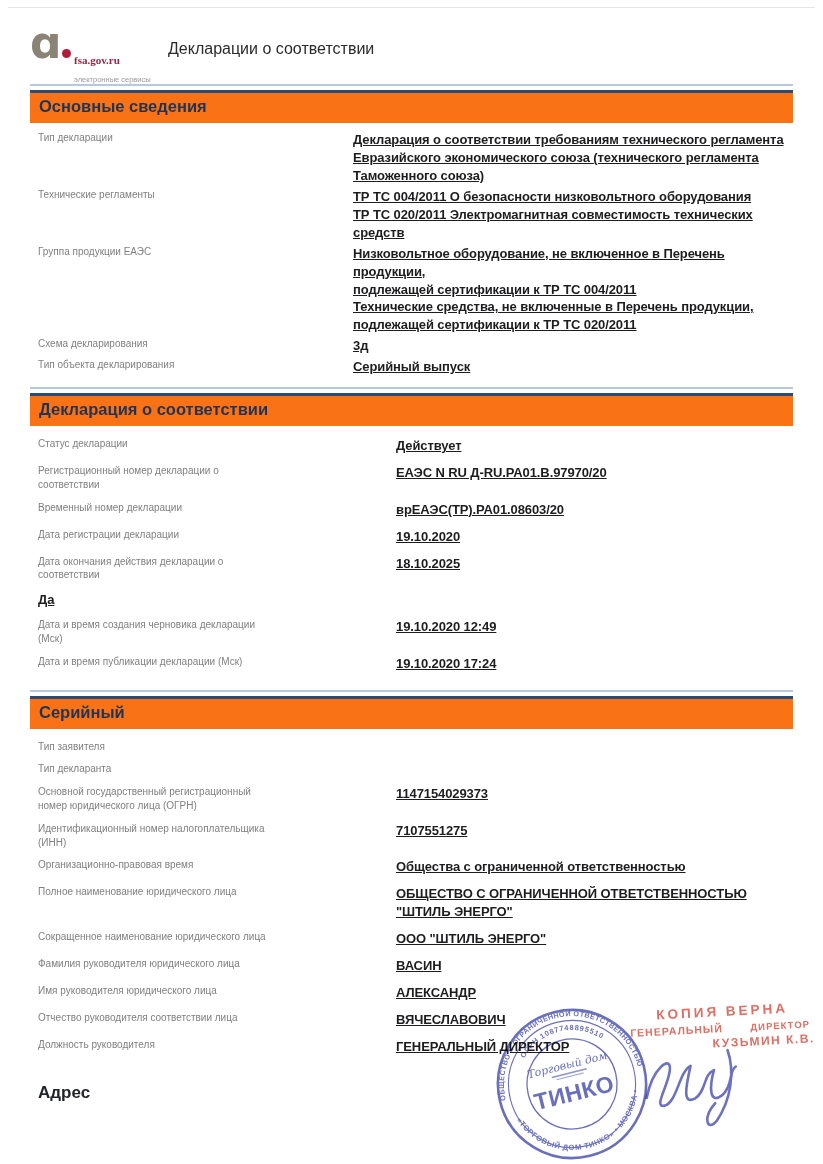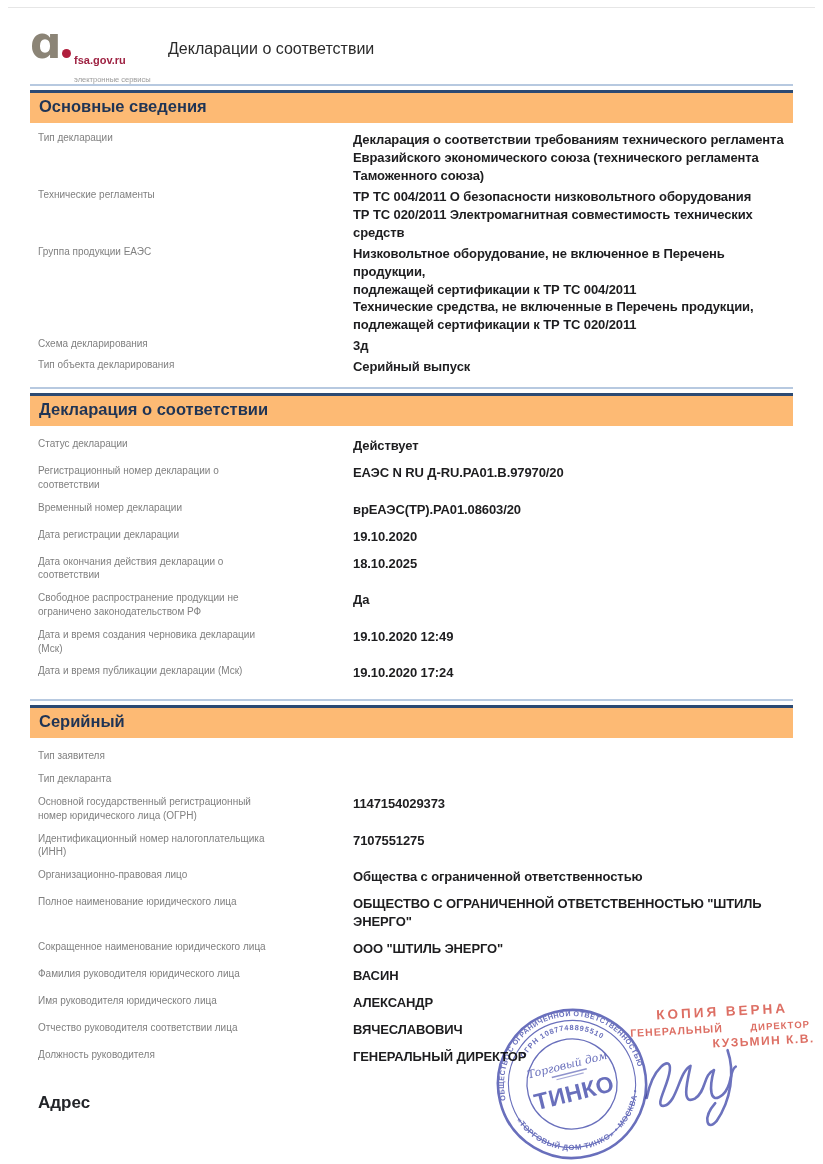--- a/index.html
+++ b/index.html
@@ -15,34 +15,34 @@
   }
   .top-hairline{position:absolute;top:7px;left:8px;right:8px;height:1px;background:#e6e6e6;}
   .content{padding:0 30px;}
 
   
   .hdr{display:flex;align-items:flex-start;margin:0;padding-top:28px;height:54px;}
   .logo{width:129px;position:relative;flex-shrink:0;}
   .logo-glyph{font-family:"DejaVu Sans",sans-serif;font-weight:bold;font-size:44px;line-height:30px;color:#8b8476;letter-spacing:-2px;}
   .logo-dot{display:inline-block;width:9px;height:9px;border-radius:50%;background:#b01e3c;margin-left:2px;vertical-align:baseline;}
   .logo-text{position:absolute;left:44px;top:22px;line-height:1.1;}
-  .logo-domain{color:#9e2242;font-weight:bold;font-size:11px;}
+  .logo-domain{color:#9e2242;font-weight:bold;font-size:11px;font-family:Liberation Serif, serif;}
   .logo-tagline{color:#9a9a9a;font-size:7.5px;}
   .page-title{font-size:16px;font-weight:normal;color:#2b2b2b;margin-left:9px;margin-top:12px;}
 
   
   .sec-sep{height:2px;background:#b7c9e0;margin-top:2px;}
-  .sec-bar{margin-top:4px;border-top:3px solid #2c4a73;background:#fdba74;
+  .sec-bar{margin-top:4px;border-top:3px solid #2c4a73;background:#f97316;
            padding:4px 8px 7px 9px;font-size:16.5px;font-weight:bold;color:#1f3455;}
   .rows{padding:8px 0 6px 8px;}
   .rows.loose{padding-top:11px;}
   .row{display:flex;margin-bottom:3px;}
-  .loose .row{margin-bottom:9px;}
+  .loose .row{margin-bottom:9px;gap:43px;}
   .lbl{width:307px;flex-shrink:0;color:#808080;font-size:10px;line-height:1.38;white-space:pre-line;padding-right:8px;}
-  .val{flex:1;color:#1d1d1f;font-weight:bold;font-size:13px;line-height:1.38;white-space:pre-line;letter-spacing:-0.1px;}
+  .val{flex:1;color:#1d1d1f;font-weight:bold;font-size:13px;line-height:1.38;white-space:pre-line;letter-spacing:-0.1px;text-decoration:underline;}
   .subhead{font-size:17px;font-weight:bold;color:#222428;margin:12px 0 10px 8px;}
 
   
   .stamp{position:absolute;left:492px;top:1004px;width:160px;height:160px;
          transform:rotate(-14deg);opacity:.92;mix-blend-mode:multiply;z-index:5;}
   .signature{position:absolute;left:638px;top:1040px;width:130px;height:92px;
              opacity:.9;mix-blend-mode:multiply;z-index:6;transform:rotate(-4deg);}
   .copy-stamp{position:absolute;left:630px;top:1004px;width:186px;z-index:6;
               transform:rotate(-3deg);color:#dd6f64;mix-blend-mode:multiply;
               font-family:"Liberation Sans",sans-serif;}
@@ -121,22 +121,20 @@
       <div class="row">
         <div class="lbl">Дата регистрации декларации</div>
         <div class="val">19.10.2020</div>
       </div>
       <div class="row">
         <div class="lbl">Дата окончания действия декларации о
 соответствии</div>
         <div class="val">18.10.2025</div>
       </div>
       <div class="row">
-        <div class="lbl">Свободное распространение продукции не
-ограничено законодательством РФ</div>
         <div class="val">Да</div>
       </div>
       <div class="row">
         <div class="lbl">Дата и время создания черновика декларации
 (Мск)</div>
         <div class="val">19.10.2020 12:49</div>
       </div>
       <div class="row">
         <div class="lbl">Дата и время публикации декларации  (Мск)</div>
         <div class="val">19.10.2020 17:24</div>
@@ -156,21 +154,21 @@
         <div class="lbl">Основной государственный регистрационный
 номер юридического лица (ОГРН)</div>
         <div class="val">1147154029373</div>
       </div>
       <div class="row">
         <div class="lbl">Идентификационный номер налогоплательщика
 (ИНН)</div>
         <div class="val">7107551275</div>
       </div>
       <div class="row">
-        <div class="lbl">Организационно-правовая лицо</div>
+        <div class="lbl">Организационно-правовая время</div>
         <div class="val">Общества с ограниченной ответственностью</div>
       </div>
       <div class="row">
         <div class="lbl">Полное наименование юридического лица</div>
         <div class="val">ОБЩЕСТВО С ОГРАНИЧЕННОЙ ОТВЕТСТВЕННОСТЬЮ "ШТИЛЬ ЭНЕРГО"</div>
       </div>
       <div class="row">
         <div class="lbl">Сокращенное наименование юридического лица</div>
         <div class="val">ООО "ШТИЛЬ ЭНЕРГО"</div>
       </div>

